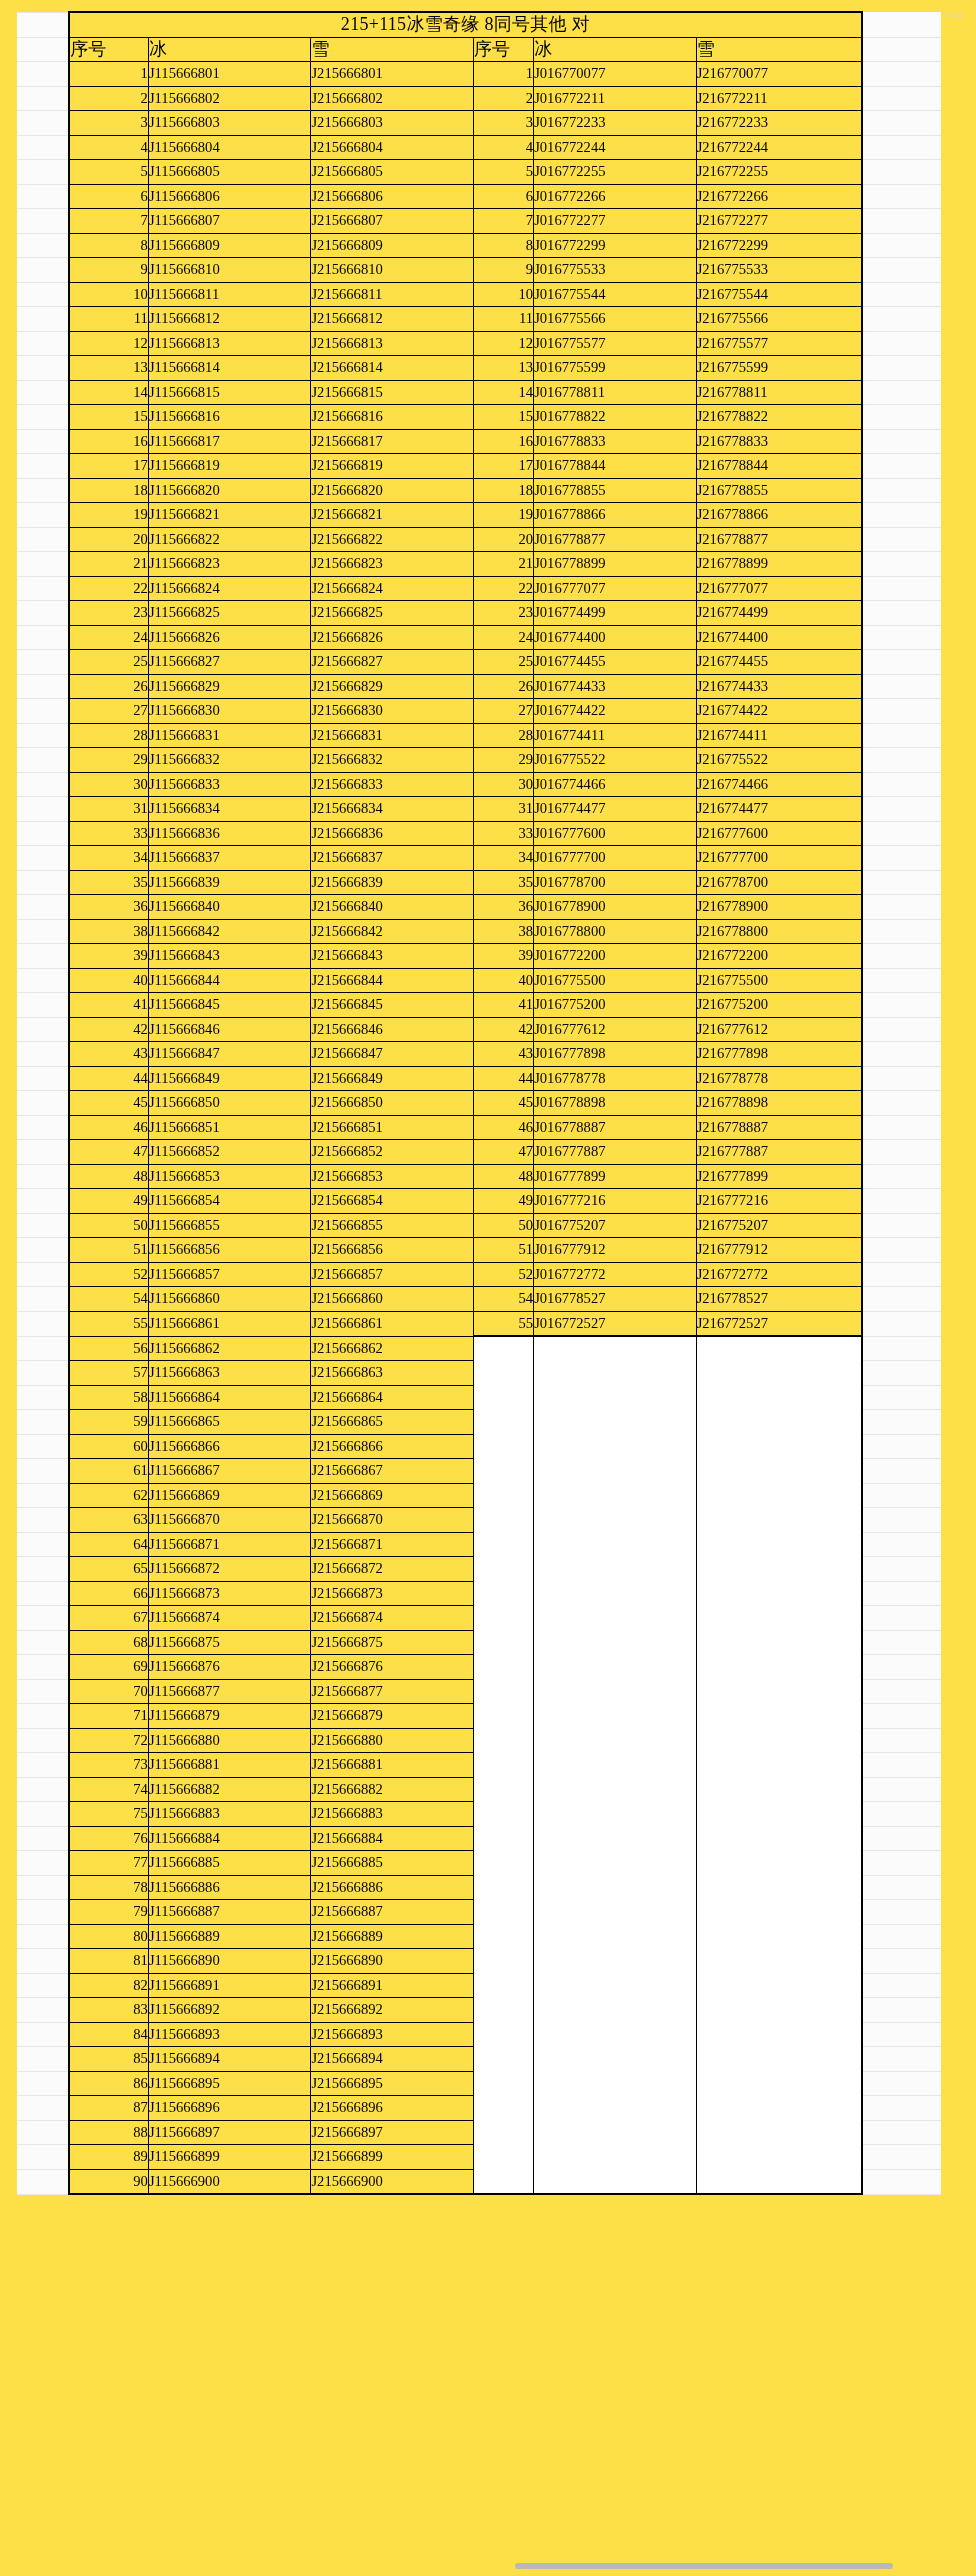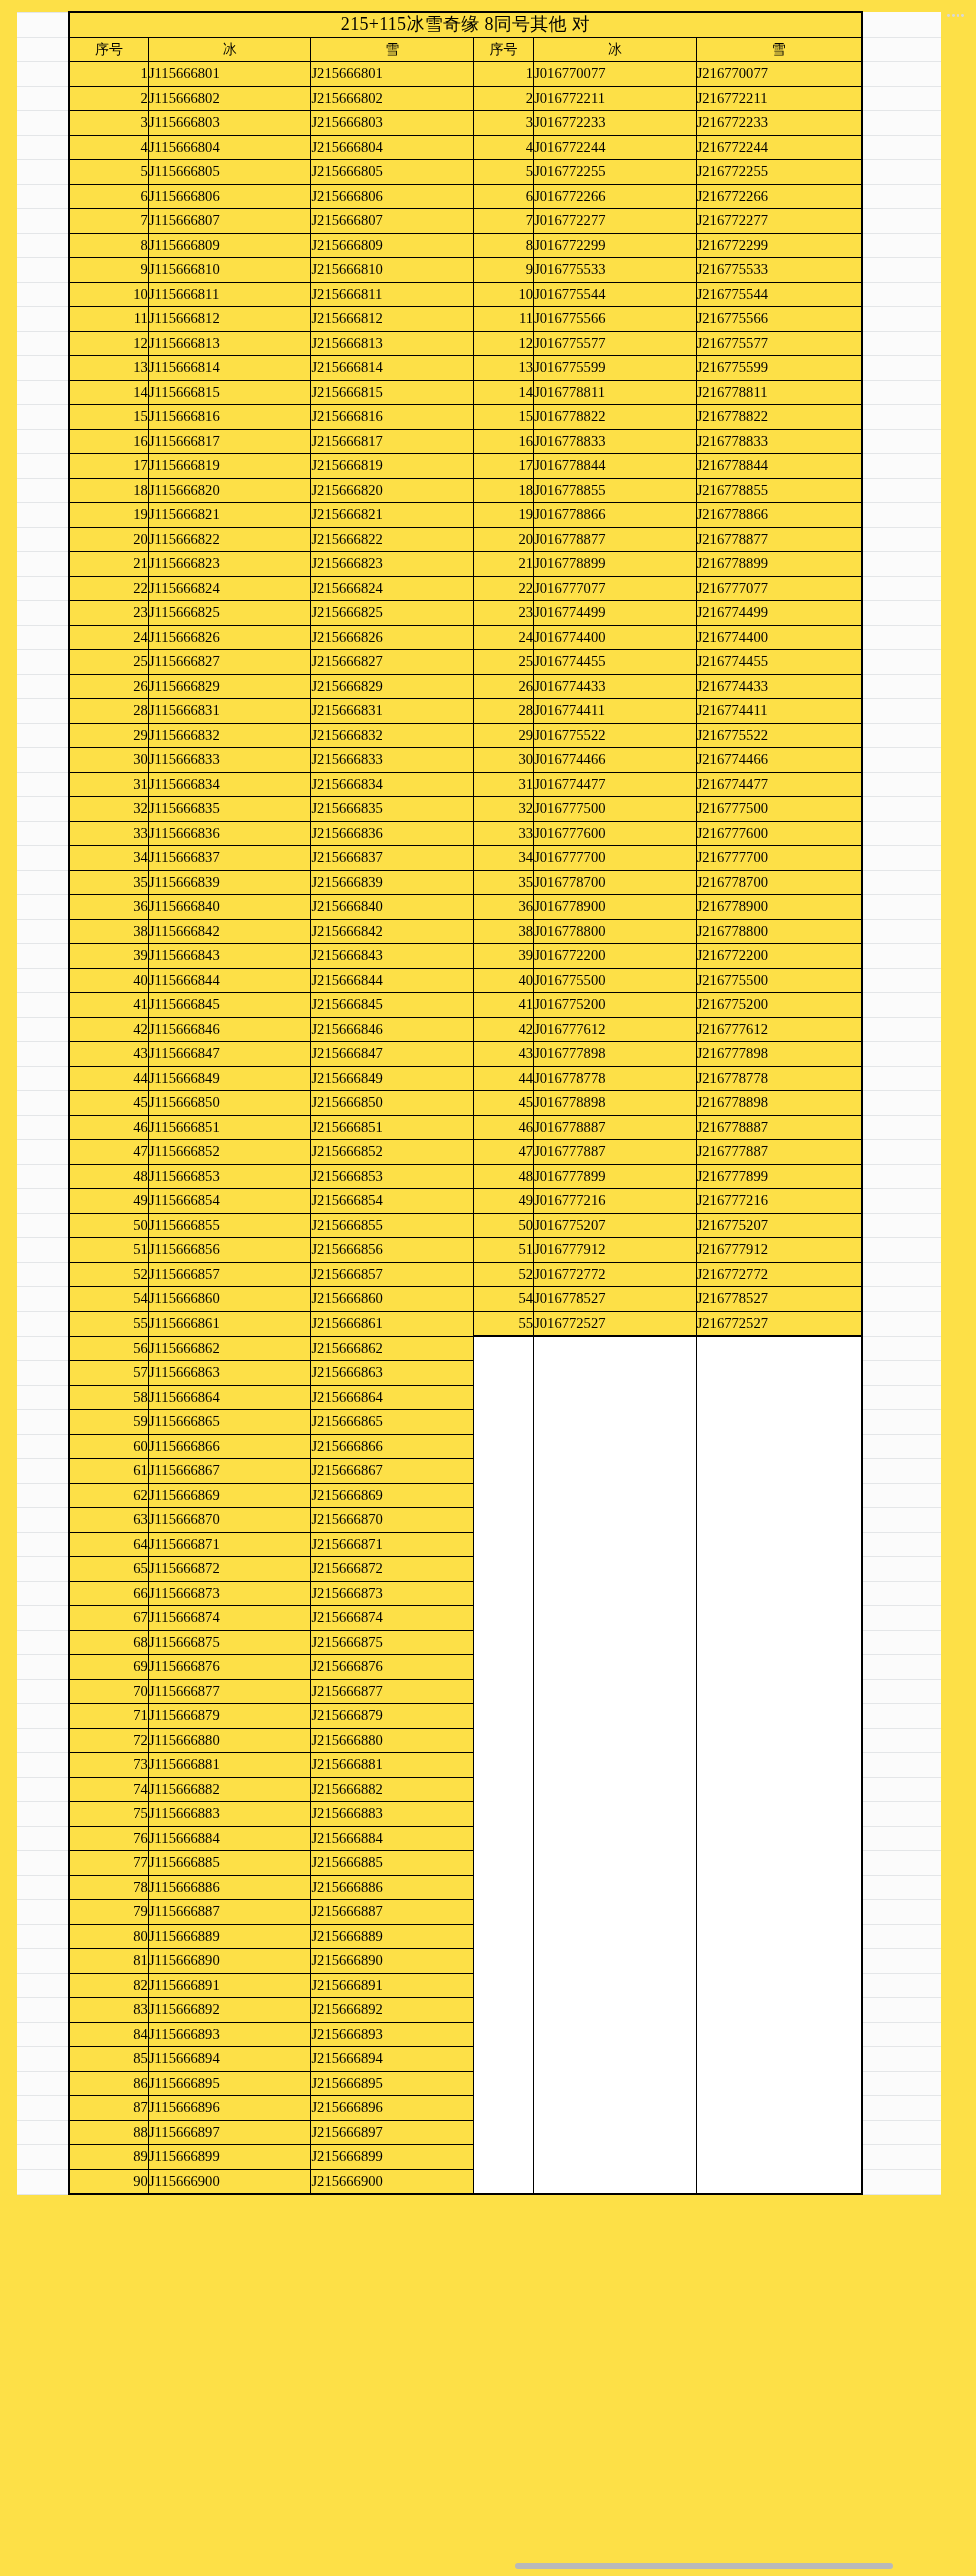--- a/index.html
+++ b/index.html
@@ -60,22 +60,21 @@
 
   .title-cell {
     text-align: center;
     font-size: 18px;
     font-weight: bold;
     letter-spacing: 0.3px;
     height: 31px;
     line-height: 31px;
   }
   .hdr-cell {
-    text-align: center;
-    font-size: 14px;
+    font-size: 18px;
     font-weight: bold;
     height: 29px;
     line-height: 29px;
   }
   .num {
     text-align: right;
     padding-right: 3.8px;
     font-size: 14.6px;
   }
   .code {
@@ -420,20 +419,30 @@
             <td class="num bx-l thin-r thin-b">26</td>
             <td class="code thin-r thin-b">J115666829</td>
             <td class="code thin-r thin-b">J215666829</td>
             <td class="num thin-r thin-b">26</td>
             <td class="code thin-r thin-b">J016774433</td>
             <td class="code bx-r thin-b">J216774433</td>
             <td class="tail-cell"></td>
           </tr>
           <tr>
             <td class="gutter-cell"></td>
+            <td class="num bx-l thin-r thin-b">27</td>
+            <td class="code thin-r thin-b">J115666830</td>
+            <td class="code thin-r thin-b">J215666830</td>
+            <td class="num thin-r thin-b">27</td>
+            <td class="code thin-r thin-b">J016774422</td>
+            <td class="code bx-r thin-b">J216774422</td>
+            <td class="tail-cell"></td>
+          </tr>
+          <tr>
+            <td class="gutter-cell"></td>
             <td class="num bx-l thin-r thin-b">28</td>
             <td class="code thin-r thin-b">J115666831</td>
             <td class="code thin-r thin-b">J215666831</td>
             <td class="num thin-r thin-b">28</td>
             <td class="code thin-r thin-b">J016774411</td>
             <td class="code bx-r thin-b">J216774411</td>
             <td class="tail-cell"></td>
           </tr>
           <tr>
             <td class="gutter-cell"></td>
@@ -456,30 +465,20 @@
             <td class="tail-cell"></td>
           </tr>
           <tr>
             <td class="gutter-cell"></td>
             <td class="num bx-l thin-r thin-b">31</td>
             <td class="code thin-r thin-b">J115666834</td>
             <td class="code thin-r thin-b">J215666834</td>
             <td class="num thin-r thin-b">31</td>
             <td class="code thin-r thin-b">J016774477</td>
             <td class="code bx-r thin-b">J216774477</td>
-            <td class="tail-cell"></td>
-          </tr>
-          <tr>
-            <td class="gutter-cell"></td>
-            <td class="num bx-l thin-r thin-b">32</td>
-            <td class="code thin-r thin-b">J115666835</td>
-            <td class="code thin-r thin-b">J215666835</td>
-            <td class="num thin-r thin-b">32</td>
-            <td class="code thin-r thin-b">J016777500</td>
-            <td class="code bx-r thin-b">J216777500</td>
             <td class="tail-cell"></td>
           </tr>
           <tr>
             <td class="gutter-cell"></td>
             <td class="num bx-l thin-r thin-b">33</td>
             <td class="code thin-r thin-b">J115666836</td>
             <td class="code thin-r thin-b">J215666836</td>
             <td class="num thin-r thin-b">33</td>
             <td class="code thin-r thin-b">J016777600</td>
             <td class="code bx-r thin-b">J216777600</td>

